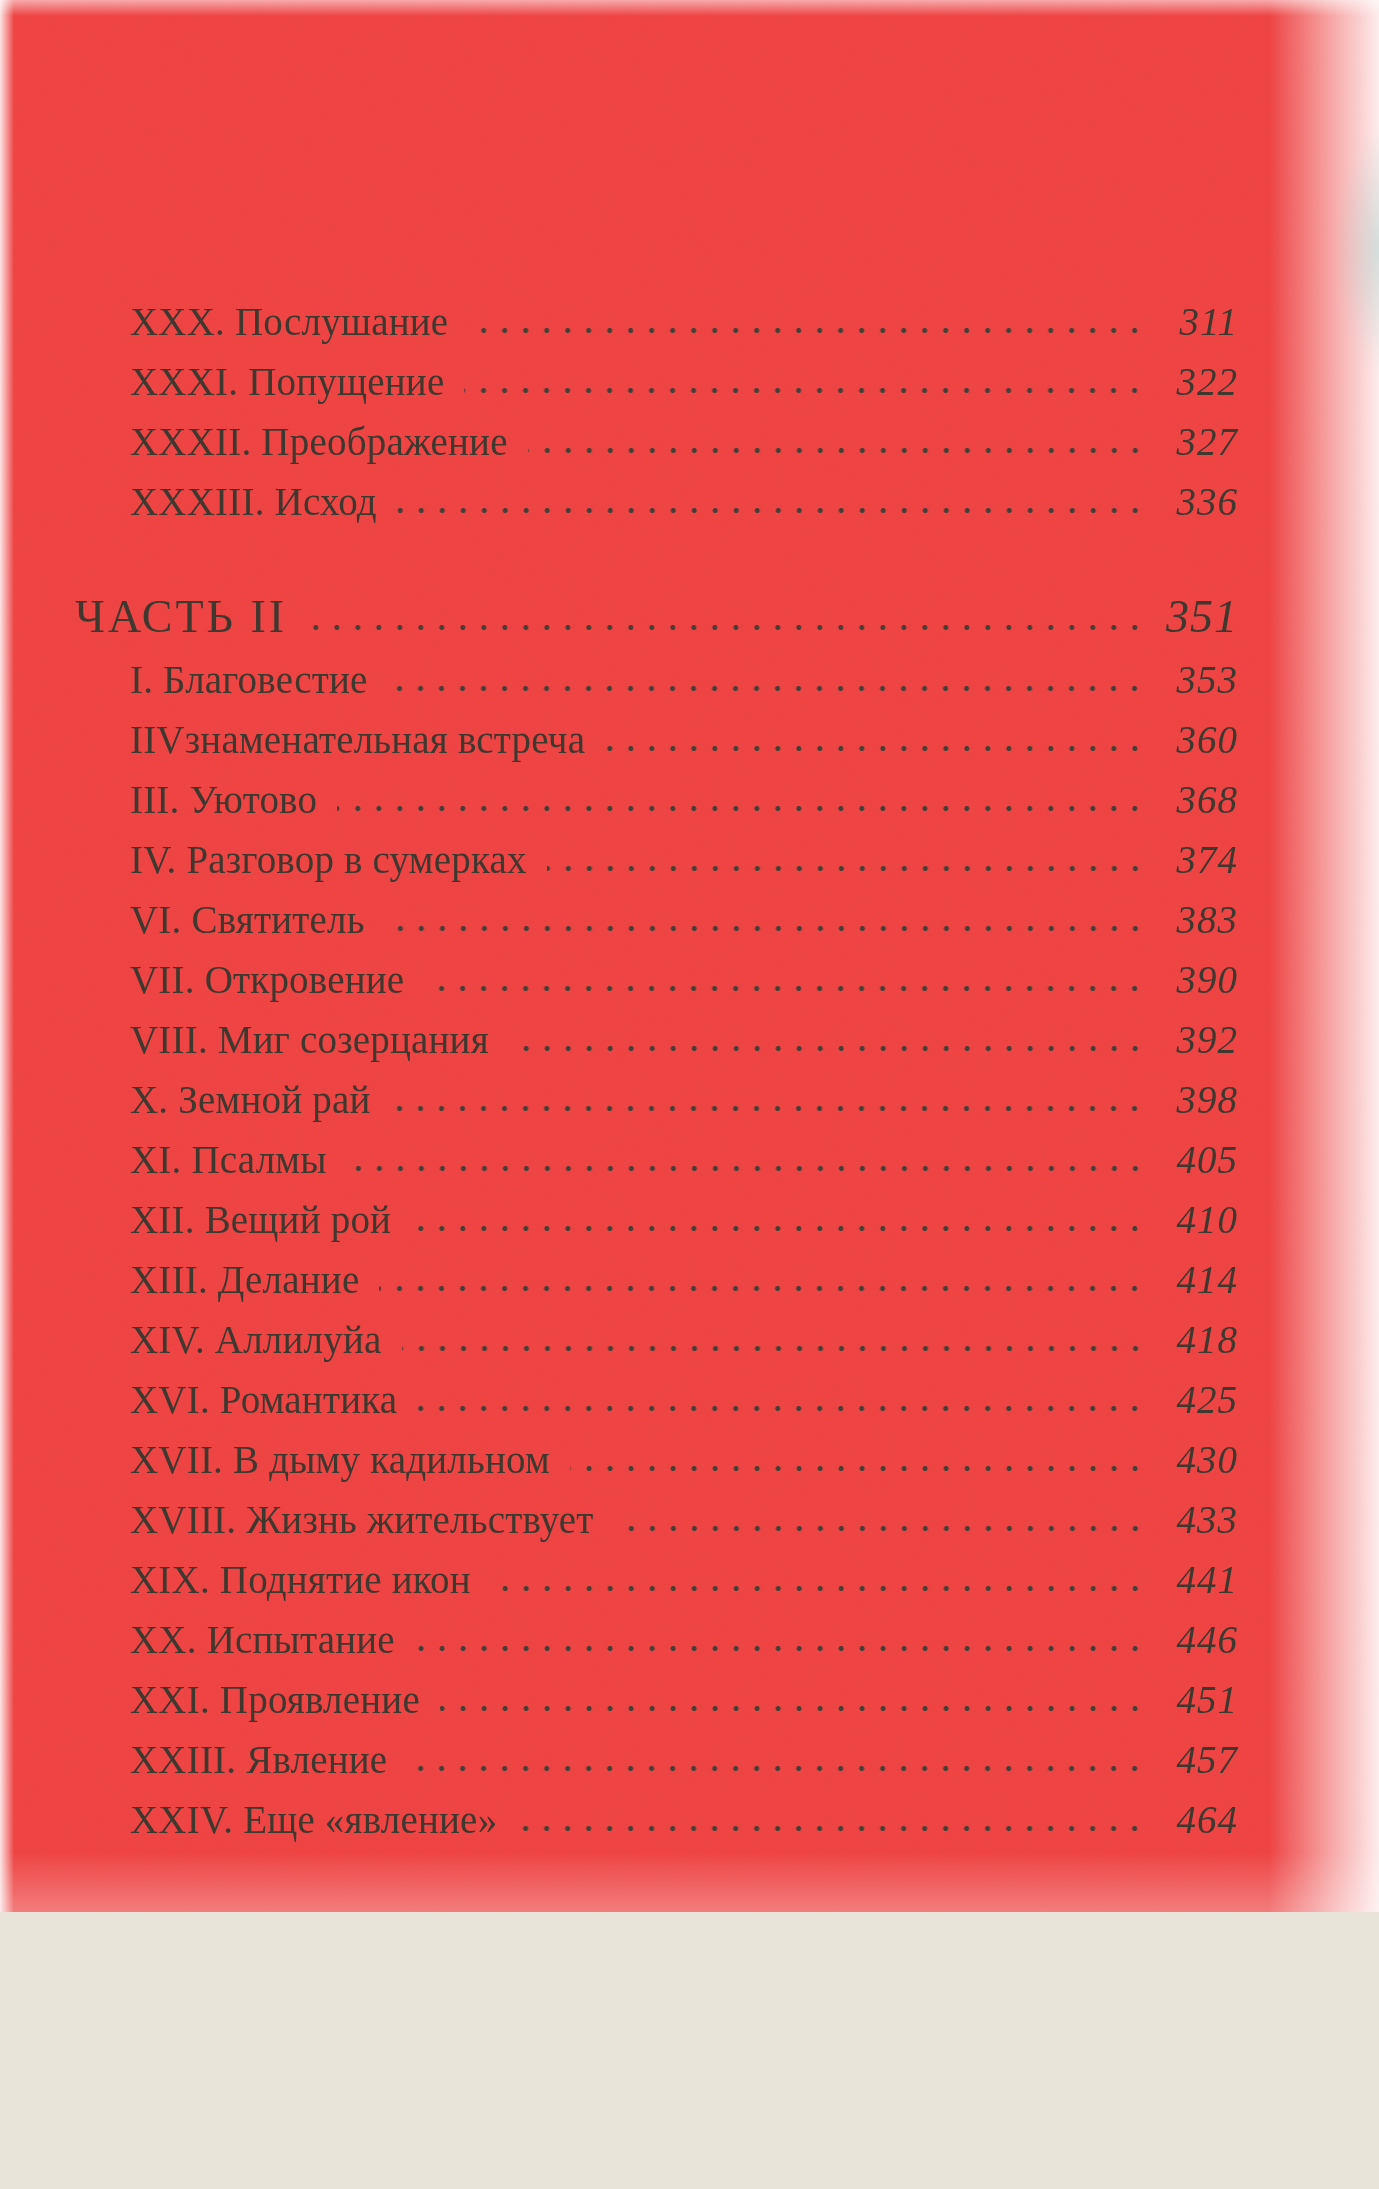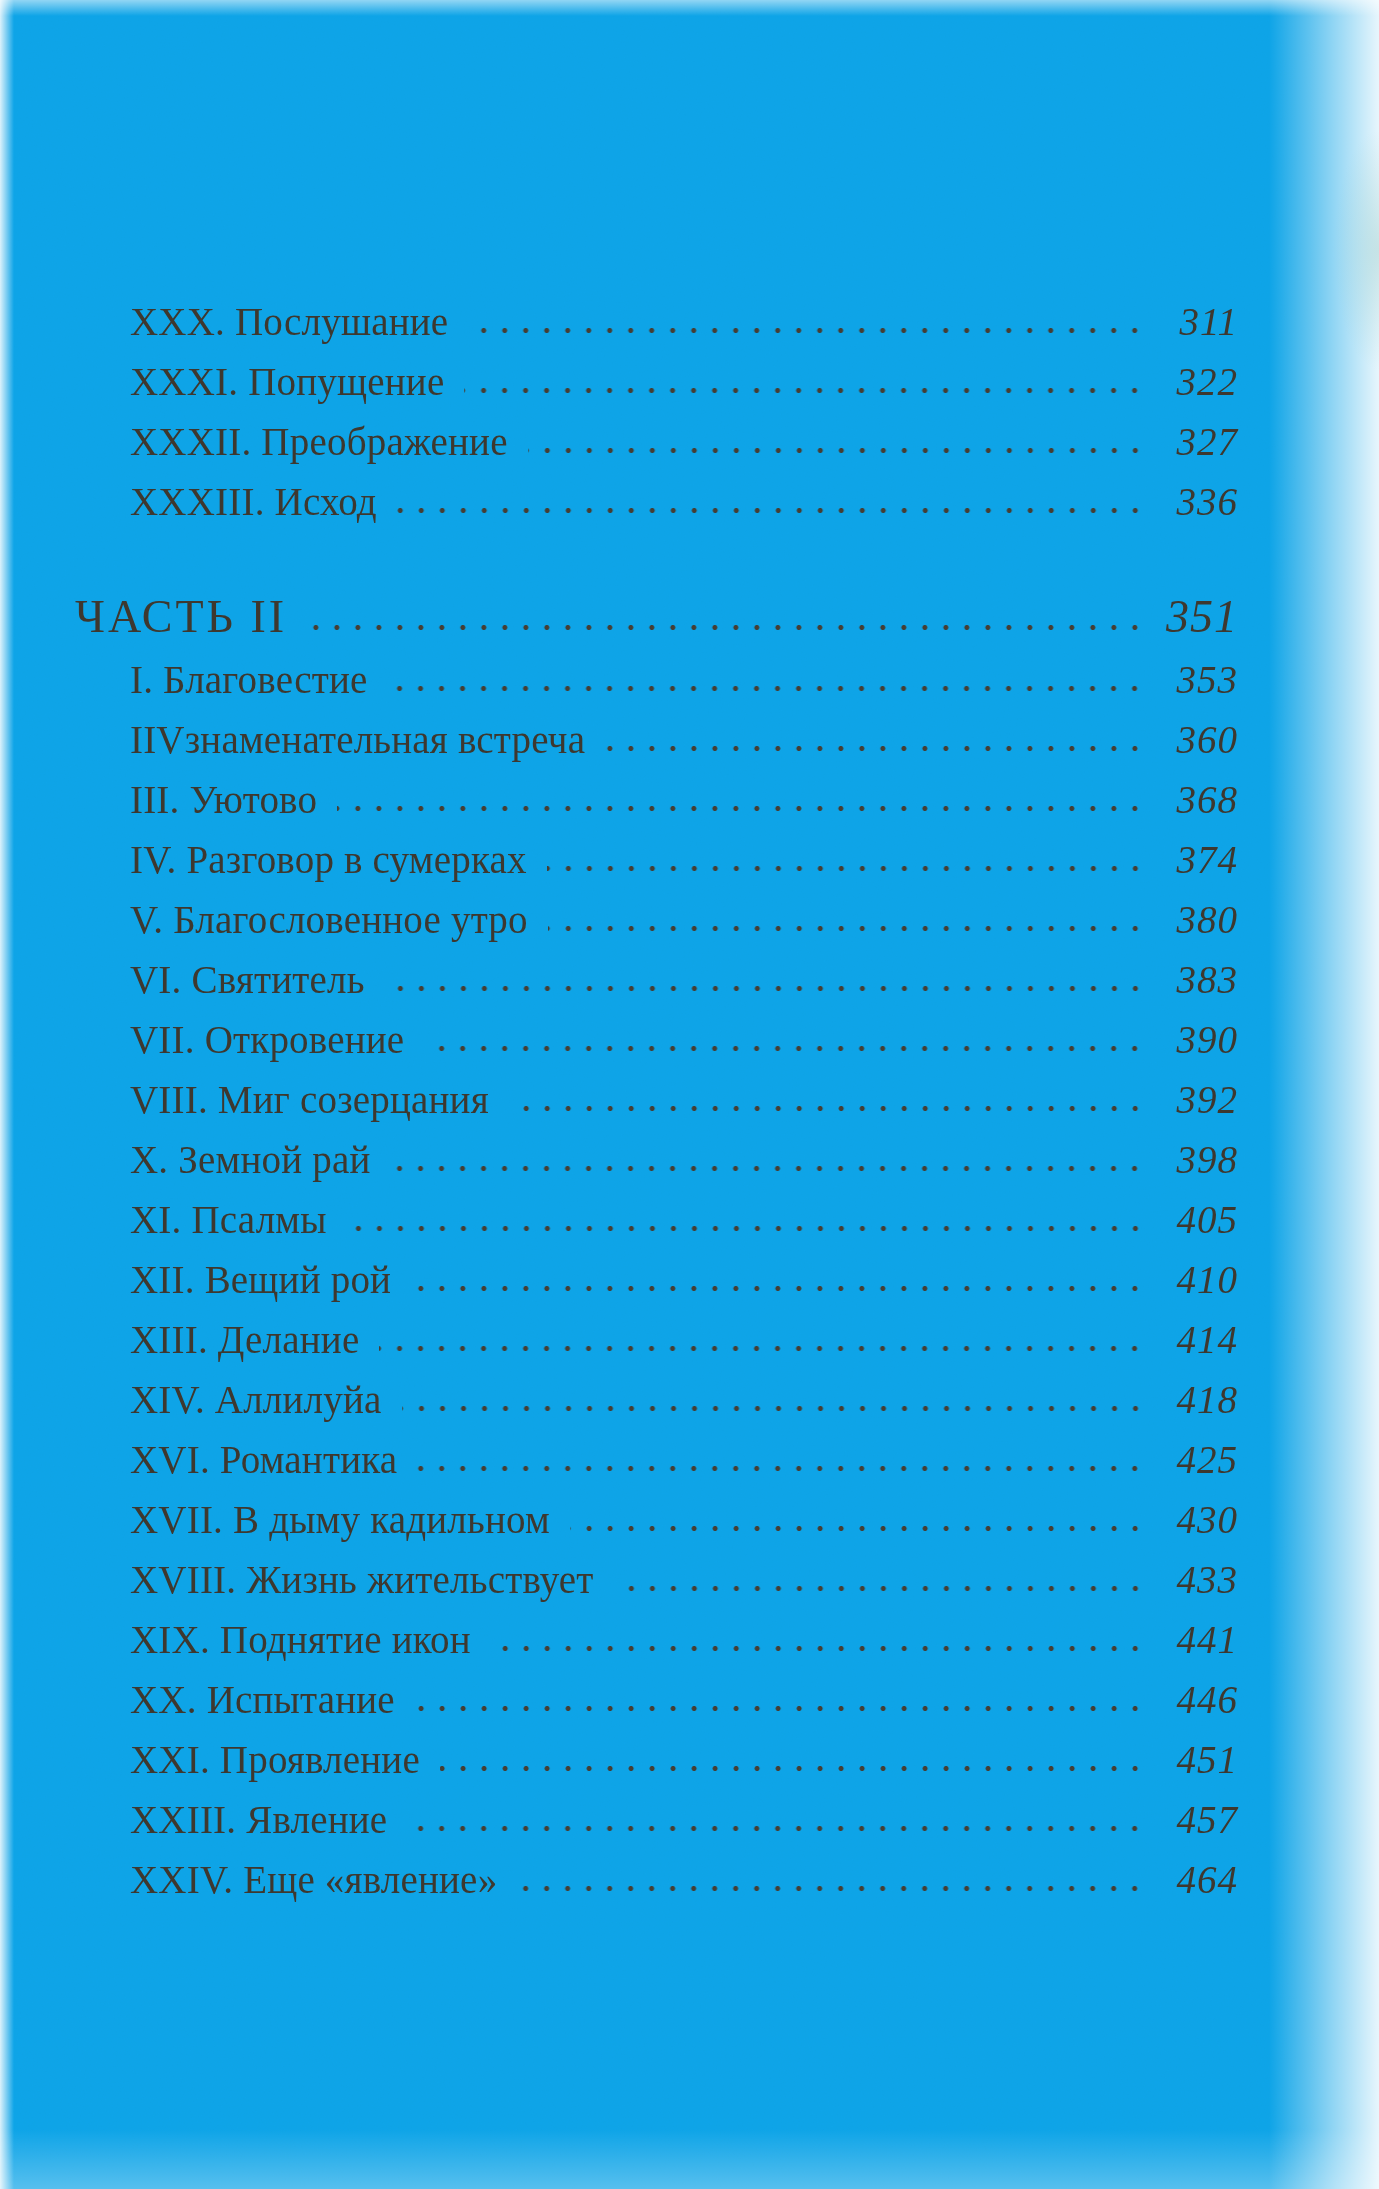--- a/index.html
+++ b/index.html
@@ -3,22 +3,22 @@
 <meta charset="utf-8">
 <style>
   html, body {
     margin: 0;
     padding: 0;
     background: #e8e4da;
   }
   #page {
     position: relative;
     width: 1379px;
-    height: 2189px;
-    background: #0ea5e9;
+    height: 1912px;
+    background: #ef4444;
     overflow: hidden;
     font-family: "Liberation Serif", "DejaVu Serif", serif;
     color: #3e382f;
   }
   
   .edge-overlay {
     position: absolute;
     inset: 0;
     pointer-events: none;
     background-image:
@@ -158,25 +158,20 @@
             <span class="leader"></span>
             <span class="num">368</span>
           </div>
 
           <div class="row">
             <span class="label">IV. Разговор в сумерках</span>
             <span class="leader"></span>
             <span class="num">374</span>
           </div>
 
-          <div class="row">
-            <span class="label">V. Благословенное утро</span>
-            <span class="leader"></span>
-            <span class="num">380</span>
-          </div>
 
           <div class="row">
             <span class="label">VI. Святитель</span>
             <span class="leader"></span>
             <span class="num">383</span>
           </div>
 
           <div class="row">
             <span class="label">VII. Откровение</span>
             <span class="leader"></span>

